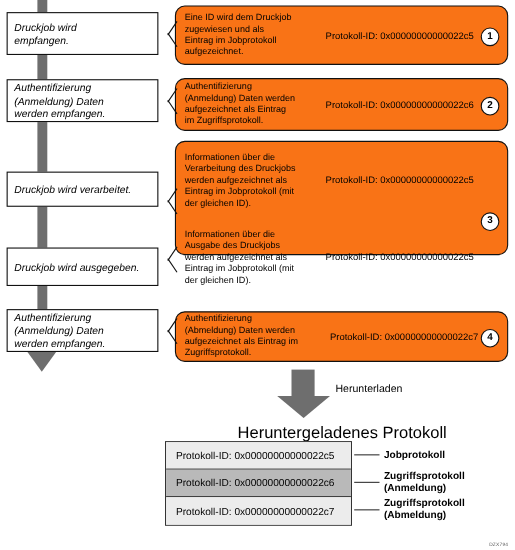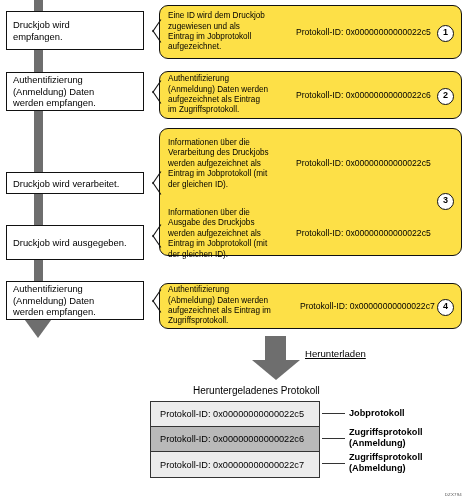--- a/index.html
+++ b/index.html
@@ -27,27 +27,28 @@
   
   .step-box{
     position:absolute;left:6px;
     border:1.4px solid #111;background:#fff;
     box-sizing:border-box;
     display:flex;align-items:center;
     padding:3px 6px;
     font-size:9.4px;line-height:11.6px;
     width:138px;
     z-index:3;
+    font-style:italic;
   }
   .step-box .txt{white-space:pre-line;}
 
   
   .callout{
     position:absolute;
-    border:1.4px solid #111;background:#fde047;
+    border:1.4px solid #111;background:#f97316;
     border-radius:9px;
     box-sizing:border-box;
     z-index:2;
   }
   .callout-body{
     position:absolute;inset:0;
     padding:6px 8px;
     display:flex;align-items:center;
   }
   .cdesc{
@@ -78,24 +79,24 @@
   }
   #download-arrow .shaft{
     position:absolute;left:13px;top:0;width:21px;height:25px;background:#6e6e6e;
   }
   #download-arrow .head{
     position:absolute;left:0;top:24px;width:0;height:0;
     border-left:24px solid transparent;border-right:24px solid transparent;
     border-top:20px solid #6e6e6e;
   }
   #download-label{
-    position:absolute;left:305px;top:348px;font-size:9.6px;text-decoration:underline;
+    position:absolute;left:305px;top:348px;font-size:9.6px;
   }
   #downloaded-title{
-    position:absolute;left:193px;top:385px;font-size:10px;white-space:nowrap;text-align:right;
+    position:absolute;left:216px;top:385px;font-size:15px;white-space:nowrap;text-align:right;
   }
 
   
   #log-table{
     position:absolute;left:150px;top:401px;width:170px;
     border:1.4px solid #333;background:#fff;box-sizing:border-box;
   }
   .log-row{
     height:25px;display:flex;align-items:center;
     padding-left:9px;
@@ -124,21 +125,21 @@
 
 <div class="step-box" style="top:11px;height:39px;">
   <span class="txt">Druckjob wird
 empfangen.</span>
 </div>
 <div class="step-box" style="top:72px;height:39px;">
   <span class="txt">Authentifizierung
 (Anmeldung) Daten
 werden empfangen.</span>
 </div>
-<div class="step-box" style="top:172px;height:22px;align-items:flex-end;">
+<div class="step-box" style="top:156px;height:32px;">
   <span class="txt">Druckjob wird verarbeitet.</span>
 </div>
 <div class="step-box" style="top:225px;height:35px;">
   <span class="txt">Druckjob wird ausgegeben.</span>
 </div>
 <div class="step-box" style="top:281px;height:39px;">
   <span class="txt">Authentifizierung
 (Anmeldung) Daten
 werden empfangen.</span>
 </div>
@@ -174,21 +175,21 @@
 </div>
 
 <div class="tail" style="left:144px;top:170px;">
   <i class="up"></i>
     <i class="dn"></i>
 </div>
 <div class="tail" style="left:144px;top:223px;">
   <i class="up"></i>
     <i class="dn"></i>
 </div>
-<div class="callout" style="left:159px;top:128px;width:303px;height:128px;">
+<div class="callout" style="left:159px;top:128px;width:303px;height:104px;">
   <div style="position:absolute;left:8px;top:9px;display:flex;align-items:flex-start;">
     <div class="cdesc">Informationen über die
 Verarbeitung des Druckjobs
 werden aufgezeichnet als
 Eintrag im Jobprotokoll (mit
 der gleichen ID).</div>
     <div class="cid" style="margin-top:20px;">Protokoll-ID: 0x00000000000022c5</div>
   </div>
   <div style="position:absolute;left:8px;top:79px;display:flex;align-items:flex-start;">
     <div class="cdesc">Informationen über die

